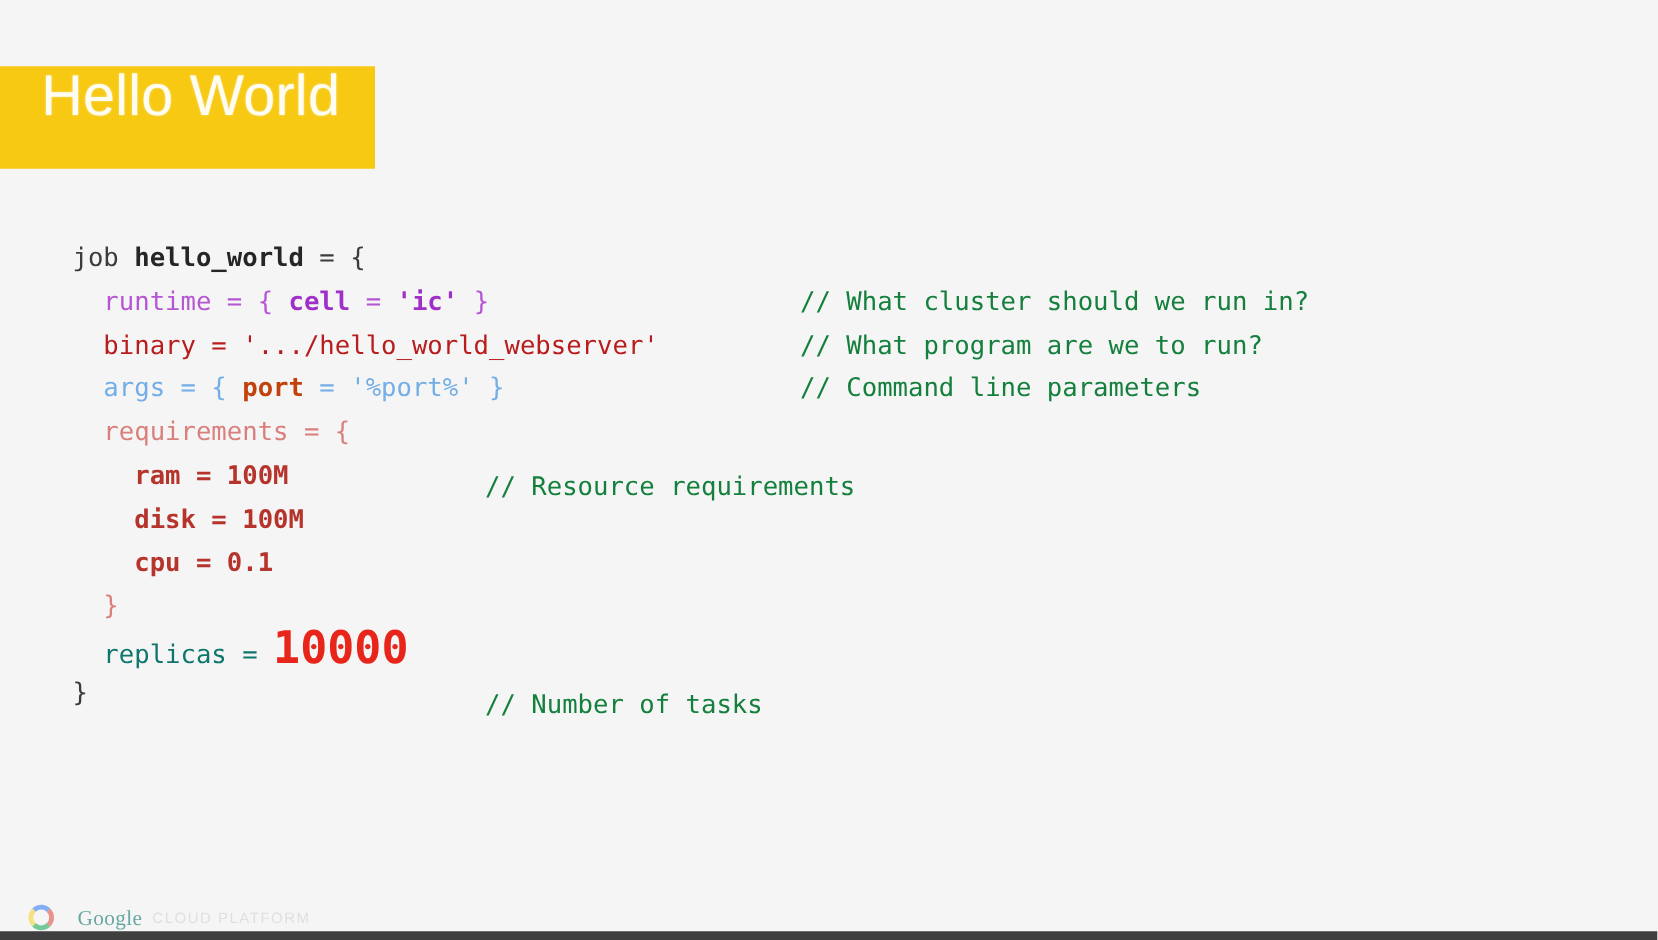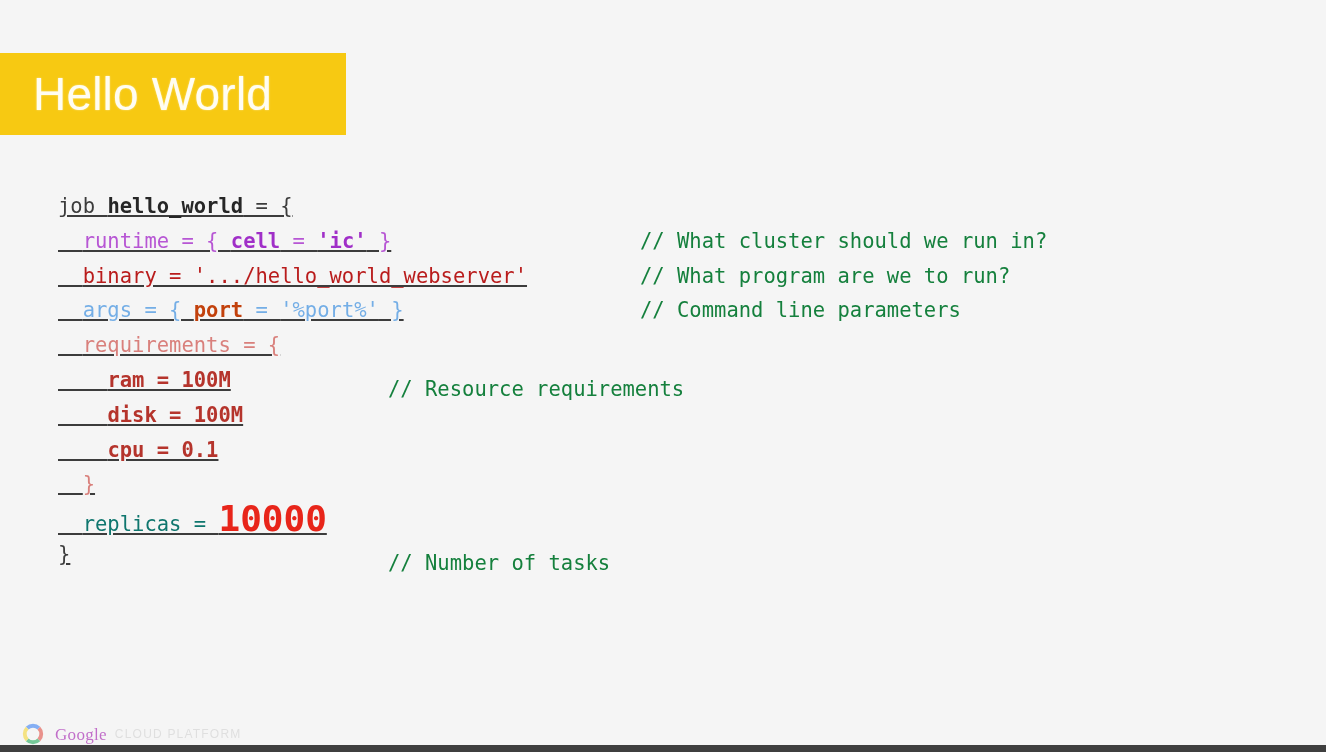--- a/index.html
+++ b/index.html
@@ -19,25 +19,25 @@
     position: absolute;
     inset: 0;
     background: #f5f5f5;
   }
 
   
   #title-banner {
     position: absolute;
     left: 0;
     top: 53px;
-    width: 346px;
+    width: 300px;
     height: 82px;
     background: #f7c912;
     display: flex;
-    align-items: center;
+    align-items: flex-start;
   }
   #title-text {
     color: #fffdf2;
     font-family: "Liberation Sans", sans-serif;
     font-size: 46px;
     font-weight: 400;
     letter-spacing: 0.2px;
     margin-left: 33px;
     line-height: 1;
     text-shadow: 0 0 2px rgba(255,255,255,0.55);
@@ -46,21 +46,20 @@
   
   #code-block {
     position: absolute;
     left: 58px;
     top: 189px;
     font-family: "DejaVu Sans Mono", "Liberation Mono", monospace;
     font-size: 20.5px;
     line-height: 34.8px;
     white-space: pre;
     color: #3c3c3c;
-    text-decoration: underline;
   }
   .code-line {
     white-space: pre;
     height: 34.8px;
     position: relative;
   }
   
   .cmt {
     color: #15803d;
     position: absolute;
@@ -92,24 +91,24 @@
     display: flex;
     align-items: center;
     opacity: 0.62;
   }
   #google-ring {
     width: 22px;
     height: 22px;
     flex: 0 0 auto;
   }
   #google-wordmark {
-    margin-left: 11px;
+    margin-left: 18px;
     font-family: "Liberation Serif", serif;
     font-size: 17px;
-    color: #a21caf;
+    color: #0f766e;
     letter-spacing: 0.3px;
     line-height: 1;
   }
   #footer-sub {
     margin-left: 8px;
     font-family: "Liberation Sans", sans-serif;
     font-size: 12px;
     color: #d2d2d2;
     letter-spacing: 1.2px;
     line-height: 1;

